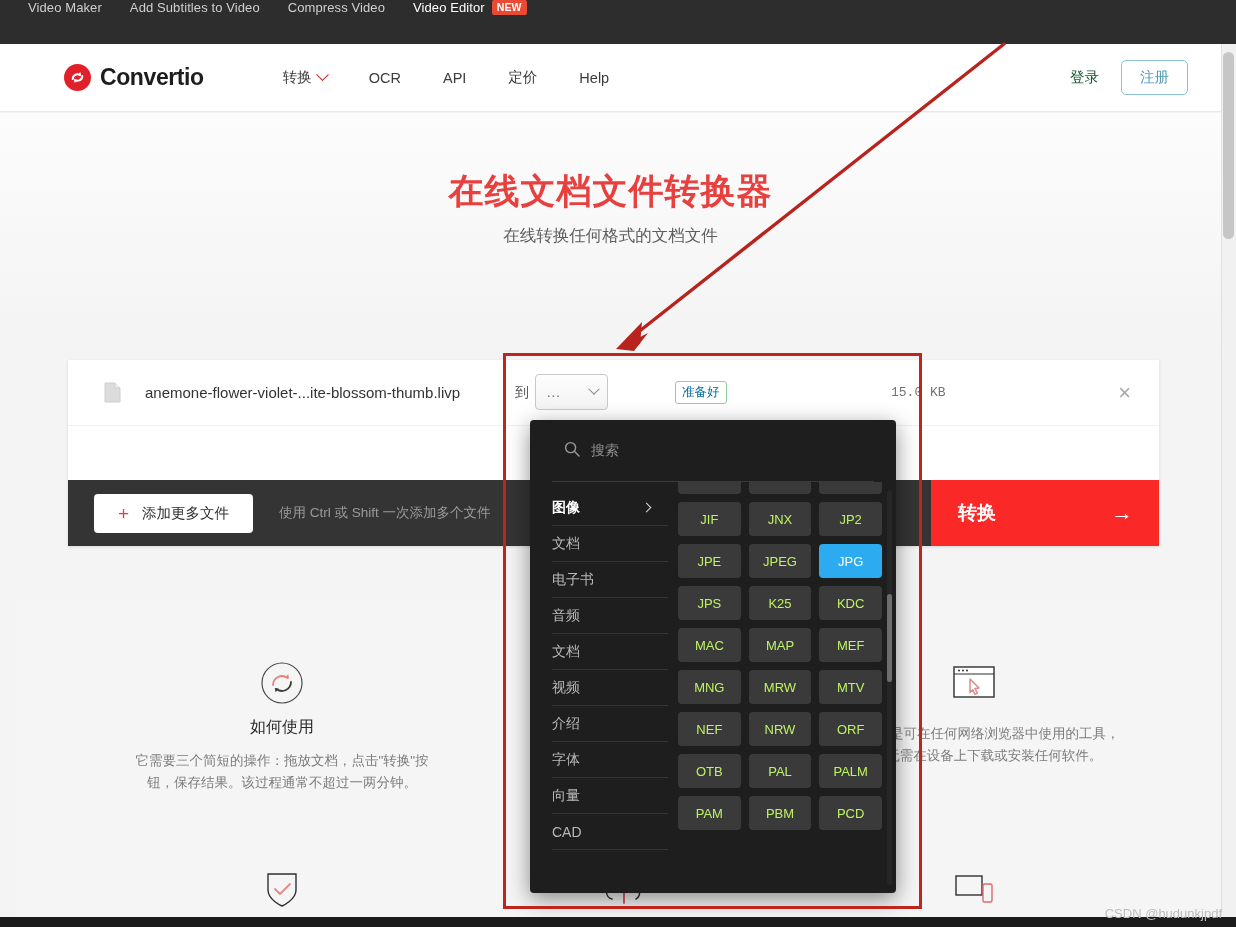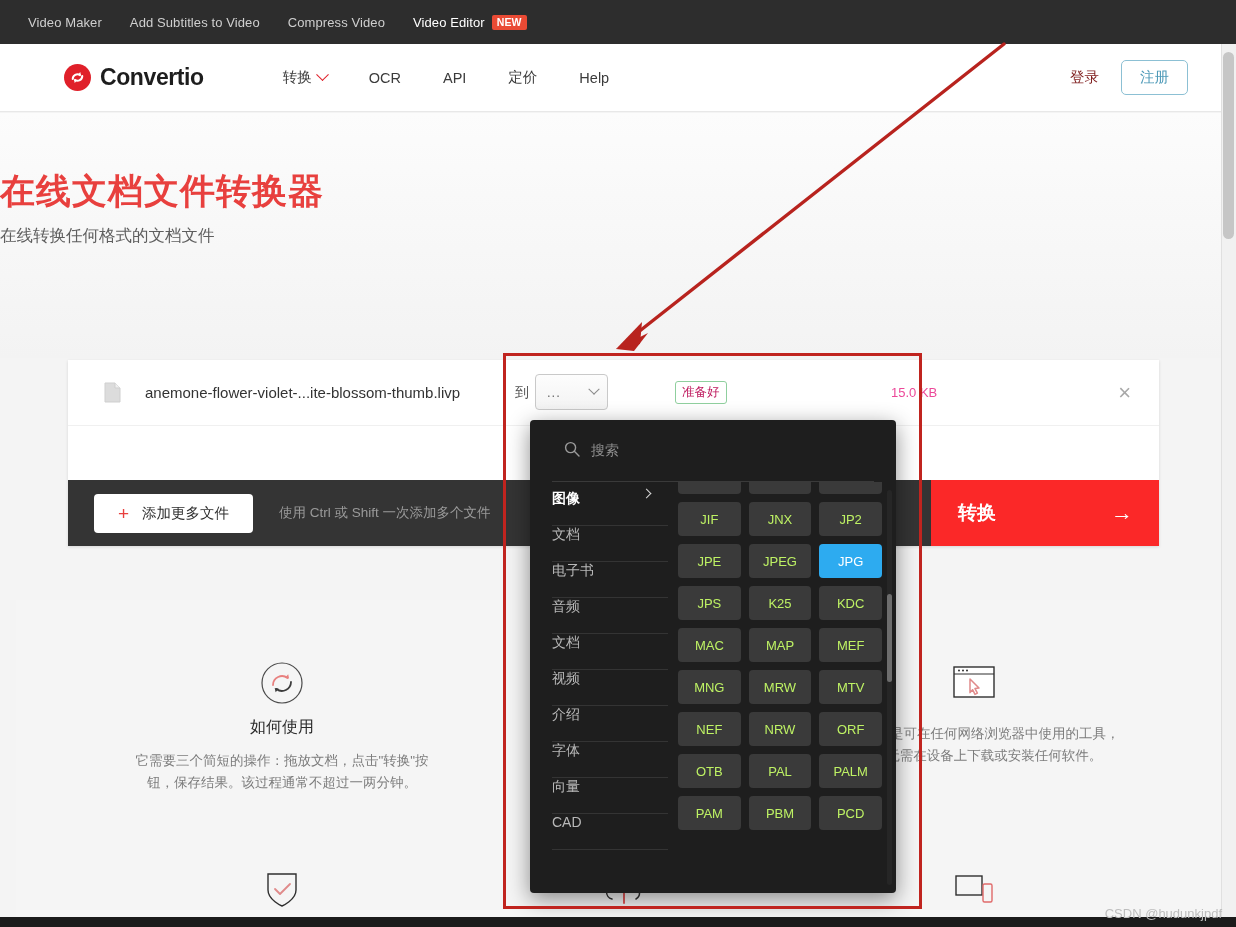--- a/index.html
+++ b/index.html
@@ -15,21 +15,21 @@
     width: 1236px; height: 927px;
     overflow: hidden;
     background: #f4f4f4;
   }
 
   
   .promobar {
     position: absolute; left: 0; top: 0;
     width: 1236px; height: 44px;
     background: #2d2d2d;
-    display: flex; align-items: center;
+    display: flex; 
     padding-left: 28px;
     gap: 28px;
   }
   .promobar .pitem {
     color: #cfcfcf; font-size: 13px; white-space: nowrap;
     letter-spacing: .1px;
   }
   .promobar .pitem.strong { color: #ffffff; }
   .newbadge {
     display: inline-block;
@@ -75,32 +75,33 @@
   .chev-sm {
     width: 9px; height: 9px;
     border-right: 1.6px solid #e0202a;
     border-bottom: 1.6px solid #e0202a;
     transform: rotate(45deg) translate(-2px,-2px);
   }
   .header-right {
     margin-left: auto; margin-right: 33px;
     display: flex; align-items: center; gap: 22px;
   }
-  .login-link { font-size: 14.5px; color: #7f1d1d; }
+  .login-link { font-size: 14.5px; color: #14532d; }
   .signup-btn {
     font-size: 14.5px; color: #4e9ab8;
     border: 1px solid #8cc0d4; border-radius: 5px;
     padding: 7px 18px; background: #fff;
   }
 
   
   .hero {
     position: absolute; left: 0; top: 113px;
     width: 1221px; height: 245px;
     background: linear-gradient(#fcfcfc, #f3f3f3);
+    text-align: center;
   }
   .hero h1 {
     margin: 0; padding-top: 55px;
     font-size: 35px; color: #e8403e; font-weight: bold;
     letter-spacing: 1px;
   }
   .hero p {
     margin: 10px 0 0 0;
     font-size: 16.5px; color: #5e5e5e;
   }
@@ -131,27 +132,27 @@
   }
   .fmt-select .val { font-size: 13px; color: #6a6a6a; letter-spacing: 1px; }
   .chev-gray {
     width: 8px; height: 8px;
     border-right: 1.5px solid #8a8a8a;
     border-bottom: 1.5px solid #8a8a8a;
     transform: rotate(45deg) translate(-2px,-2px);
   }
   .status-badge {
     position: absolute; left: 601px;
-    font-size: 12.5px; color: #be185d;
+    font-size: 12.5px; color: #0369a1;
     border: 1px solid #8fcf9e; border-radius: 3px;
     padding: 2px 6px; background: #fff;
   }
   .filesize {
     position: absolute; left: 817px;
-    font-size: 13px; color: #ec4899;
+    font-size: 13px; color: #737373; font-family: Liberation Mono, monospace;
   }
   .close-x {
     position: absolute; right: 28px;
     font-size: 22px; color: #a8a8a8; line-height: 1;
   }
   .blankrow { height: 55px; background: #fff; border-top: 1px solid #f0f0f0; }
   .actionbar {
     height: 66px; background: #343434;
     display: flex; align-items: center; position: relative;
   }
@@ -189,21 +190,21 @@
   }
   .dd-search::after {
     content: ""; position: absolute; left: 22px; right: 22px; bottom: 0;
     height: 1px; background: #3a3a3a;
   }
   .mag { margin-right: 11px; }
   .dd-search .ph { color: #8e8e8e; font-size: 14px; }
   .dd-body { display: flex; height: 411px; }
   .dd-cats { width: 138px; padding: 8px 0 0 22px; }
   .cat {
-    height: 36px; display: flex; align-items: flex-start;
+    height: 36px; display: flex; align-items: center;
     justify-content: space-between;
     padding-right: 18px;
     color: #b8b8b8; font-size: 14px;
     border-bottom: 1px solid #343434;
     gap: 16px;
   }
   .cat.active { color: #ffffff; font-weight: bold; }
   .cat .cchev {
     width: 7px; height: 7px;
     border-right: 1.7px solid #d8d8d8;

